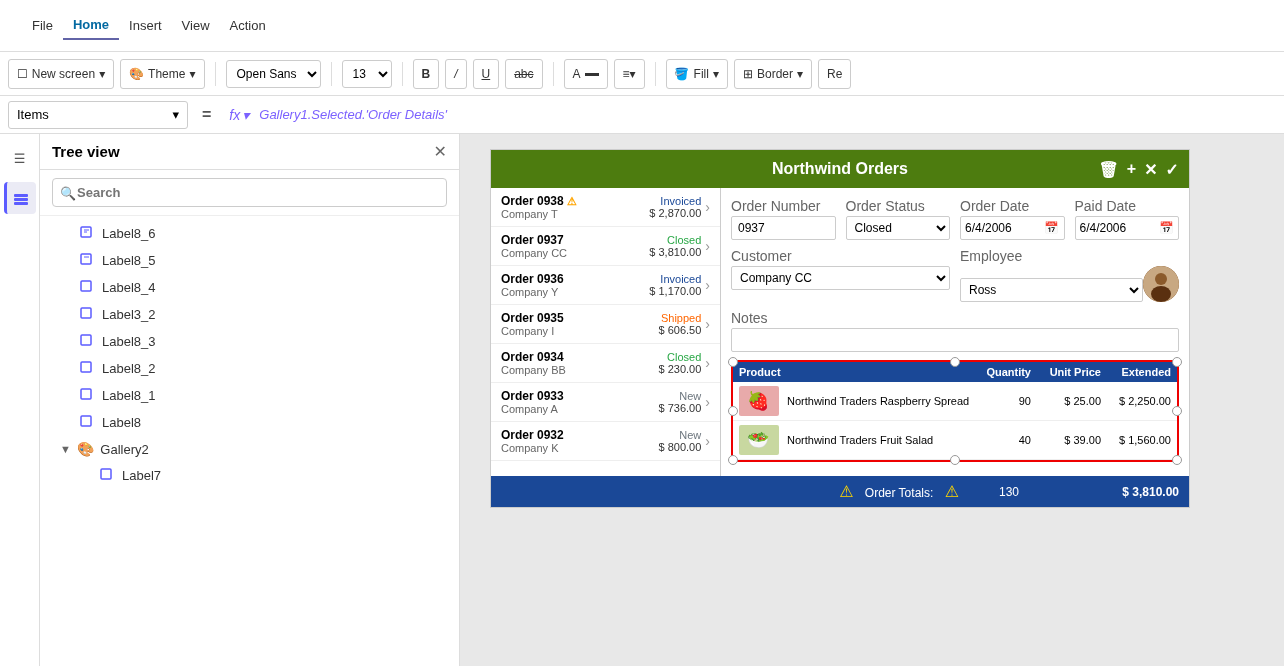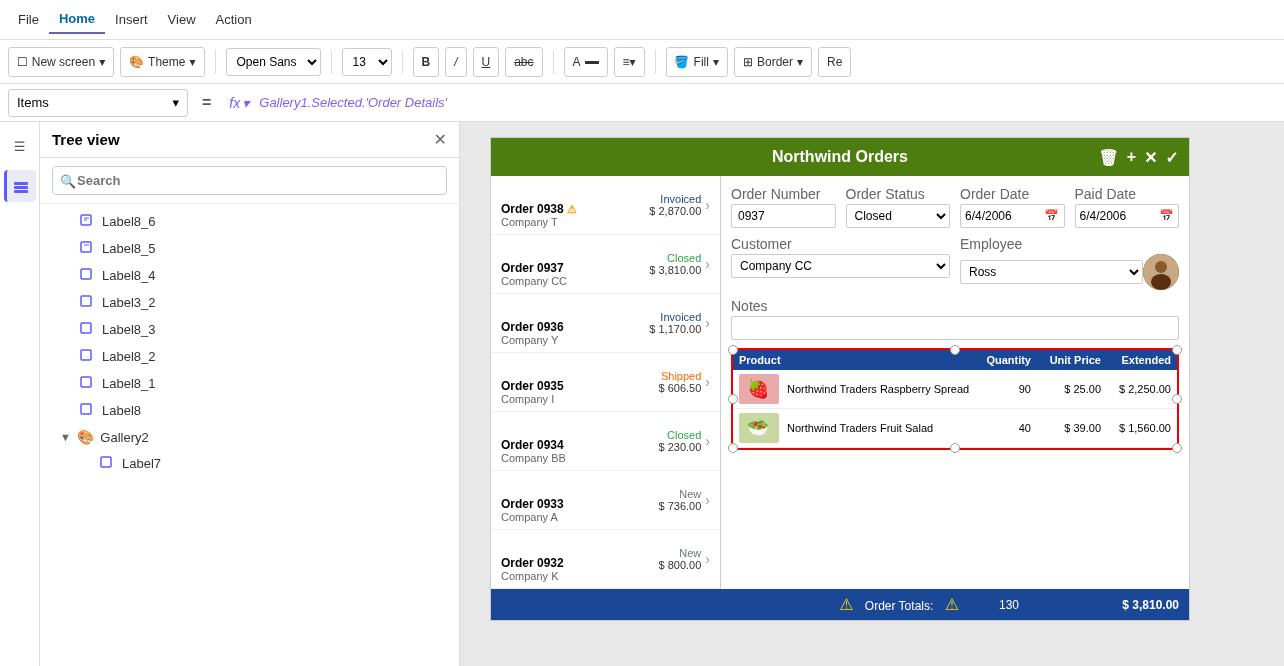--- a/index.html
+++ b/index.html
@@ -1,21 +1,21 @@
 <!DOCTYPE html>
 <html><head>
   <meta charset="utf-8">
   <style>
     * { box-sizing: border-box; margin: 0; padding: 0; }
     body { font-family: 'Segoe UI', Arial, sans-serif; font-size: 13px; background: #f3f3f3; overflow: hidden; }
 
     
     .menu-bar {
       display: flex; align-items: center; background: #fff;
-      border-bottom: 1px solid #ddd; padding: 0 8px; height: 40px;
+      border-bottom: 1px solid #ddd; padding: 0 22px; height: 52px;
     }
     .menu-item { padding: 6px 10px; cursor: pointer; font-size: 13px; color: #333; }
     .menu-item.active { font-weight: bold; border-bottom: 2px solid #6264a7; color: #0369a1; }
 
     
     .toolbar {
       display: flex; align-items: center; background: #fff;
       border-bottom: 1px solid #ddd; padding: 4px 8px; height: 44px; gap: 6px;
     }
     .toolbar-btn {
@@ -66,21 +66,21 @@
     .northwind { width: 700px; background: #fff; border: 1px solid #ccc; margin: 10px auto; position: absolute; left: 30px; top: 5px; }
     .nw-header { background: #4d7c0f; color: #fff; text-align: center; padding: 10px; font-size: 16px; font-weight: bold; display: flex; align-items: center; justify-content: center; position: relative; }
     .nw-header-icons { position: absolute; right: 10px; top: 50%; transform: translateY(-50%); display: flex; gap: 8px; }
     .nw-header-icon { color: #fff; font-size: 16px; cursor: pointer; }
 
     .nw-body { display: flex; }
 
     
     .orders-list { width: 230px; border-right: 1px solid #ccc; }
     .order-row { display: flex; align-items: center; padding: 6px 10px; border-bottom: 1px solid #eee; cursor: pointer; }
-    .order-info { flex: 1; margin-top: 20px; }
+    .order-info { flex: 1; }
     .order-number { font-weight: bold; font-size: 12px; }
     .order-company { font-size: 11px; color: #666; }
     .order-status { font-size: 11px; text-align: right; }
     .order-amount { font-size: 11px; text-align: right; color: #333; }
     .status-invoiced { color: #1a4897; }
     .status-closed { color: #28a745; }
     .status-shipped { color: #ff6600; }
     .status-new { color: #6c757d; }
     .order-chevron { color: #999; font-size: 14px; margin-left: 4px; }
 
@@ -443,21 +443,21 @@
 
           <div class="detail-row">
             <div class="detail-field" style="flex:2;">
               <div class="detail-label">Customer</div>
               <select class="detail-select" style="width:100%;">
                 <option>Company CC</option>
               </select>
             </div>
             <div class="detail-field" style="flex:2;">
               <div class="detail-label">Employee</div>
-              <div style="display:flex;align-items:center;">
+              <div style="display:flex;align-items:flex-end;">
                 <select class="detail-select" style="flex:1;">
                   <option>Ross</option>
                 </select>
                 <div class="employee-photo">
                   <svg width="36" height="36" viewBox="0 0 36 36">
                     <circle cx="18" cy="18" r="18" fill="#c8a882"></circle>
                     <circle cx="18" cy="13" r="6" fill="#8B5A2B"></circle>
                     <ellipse cx="18" cy="28" rx="10" ry="8" fill="#5a3010"></ellipse>
                   </svg>
                 </div>

